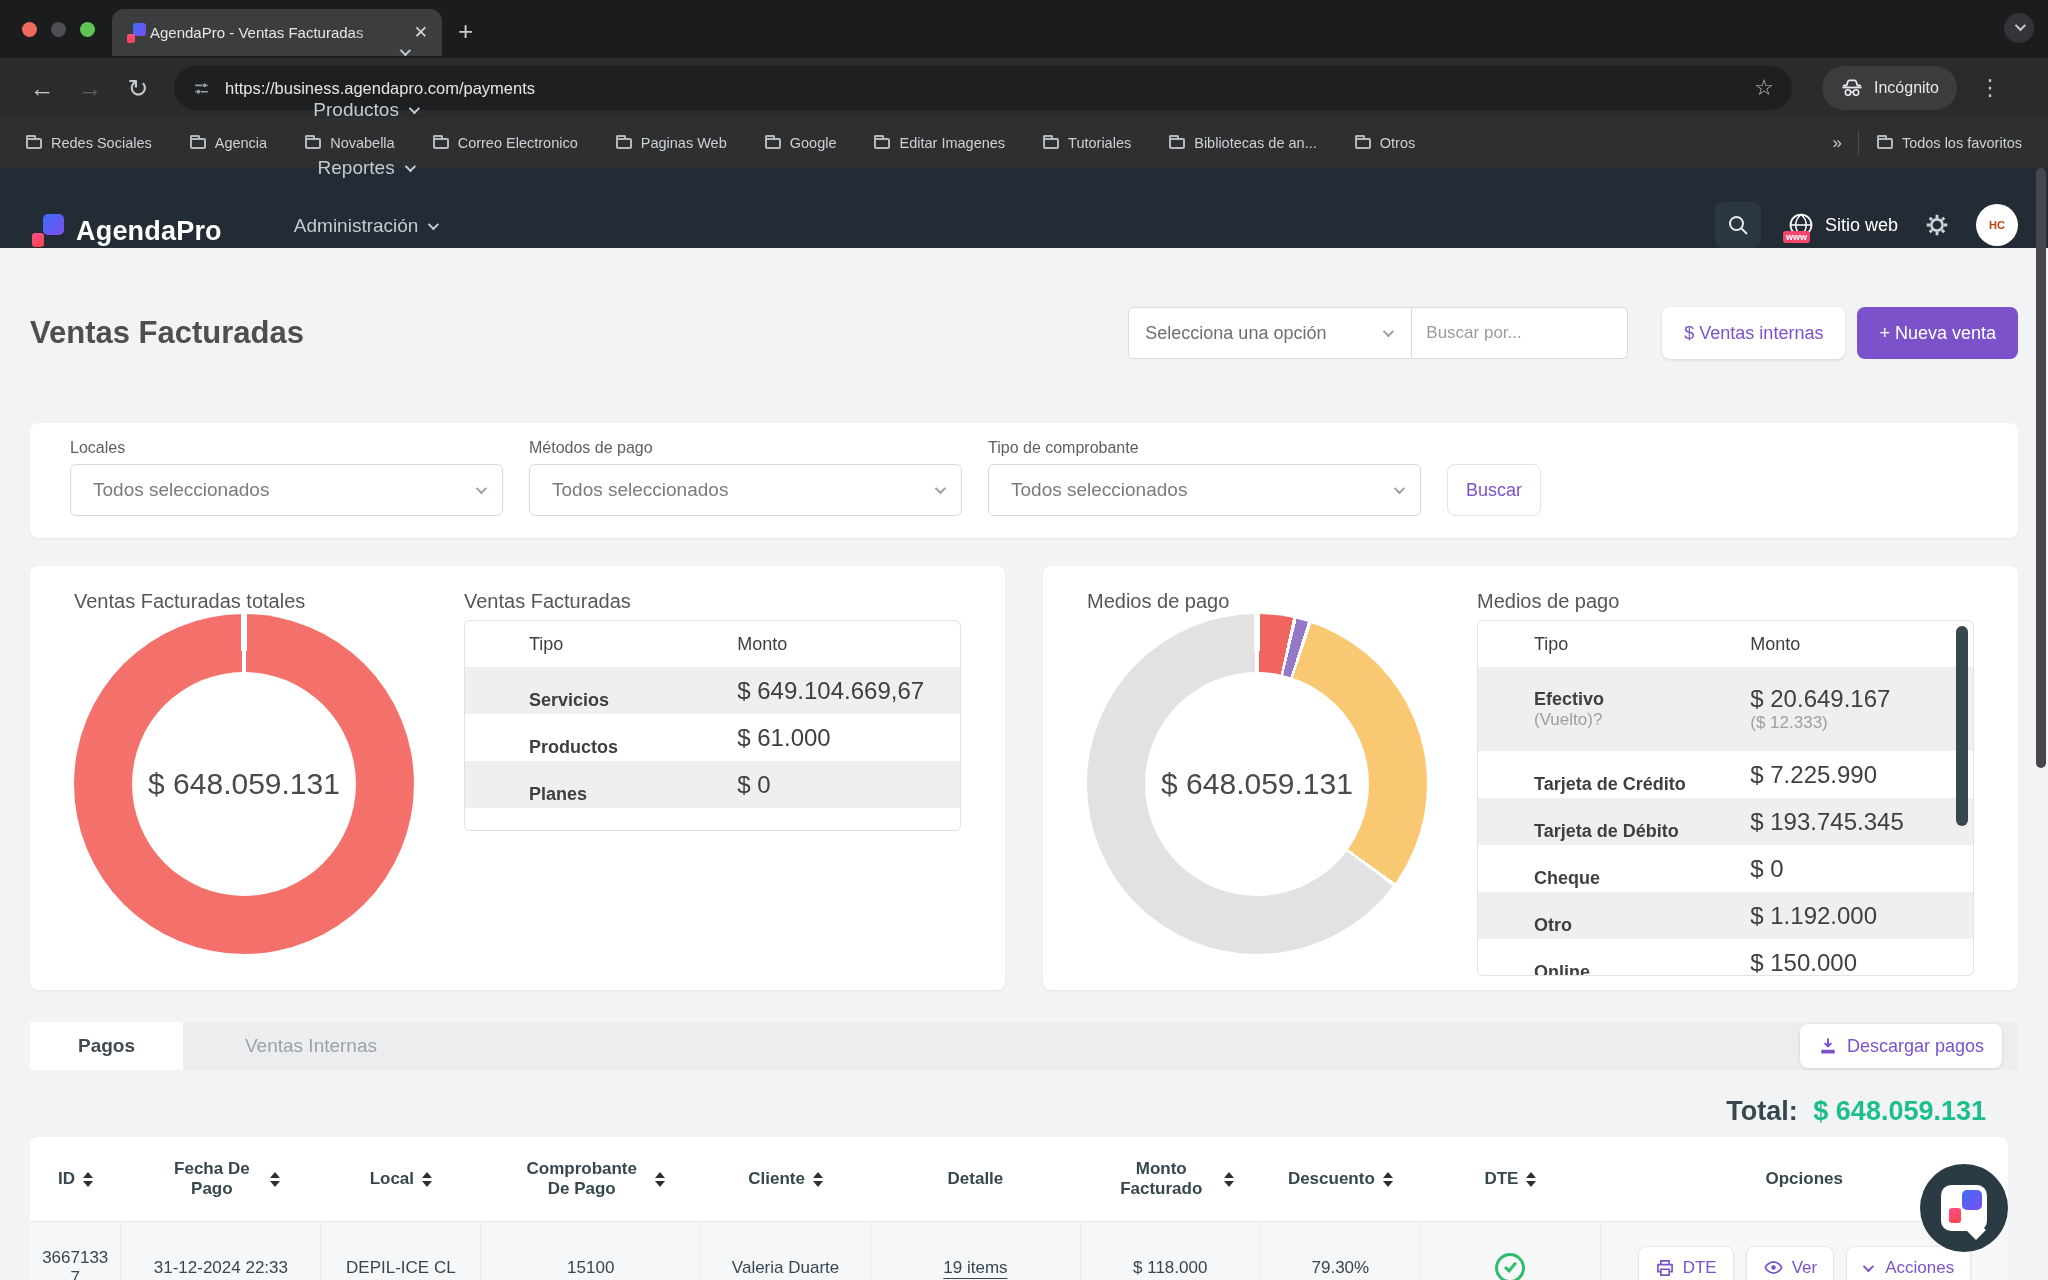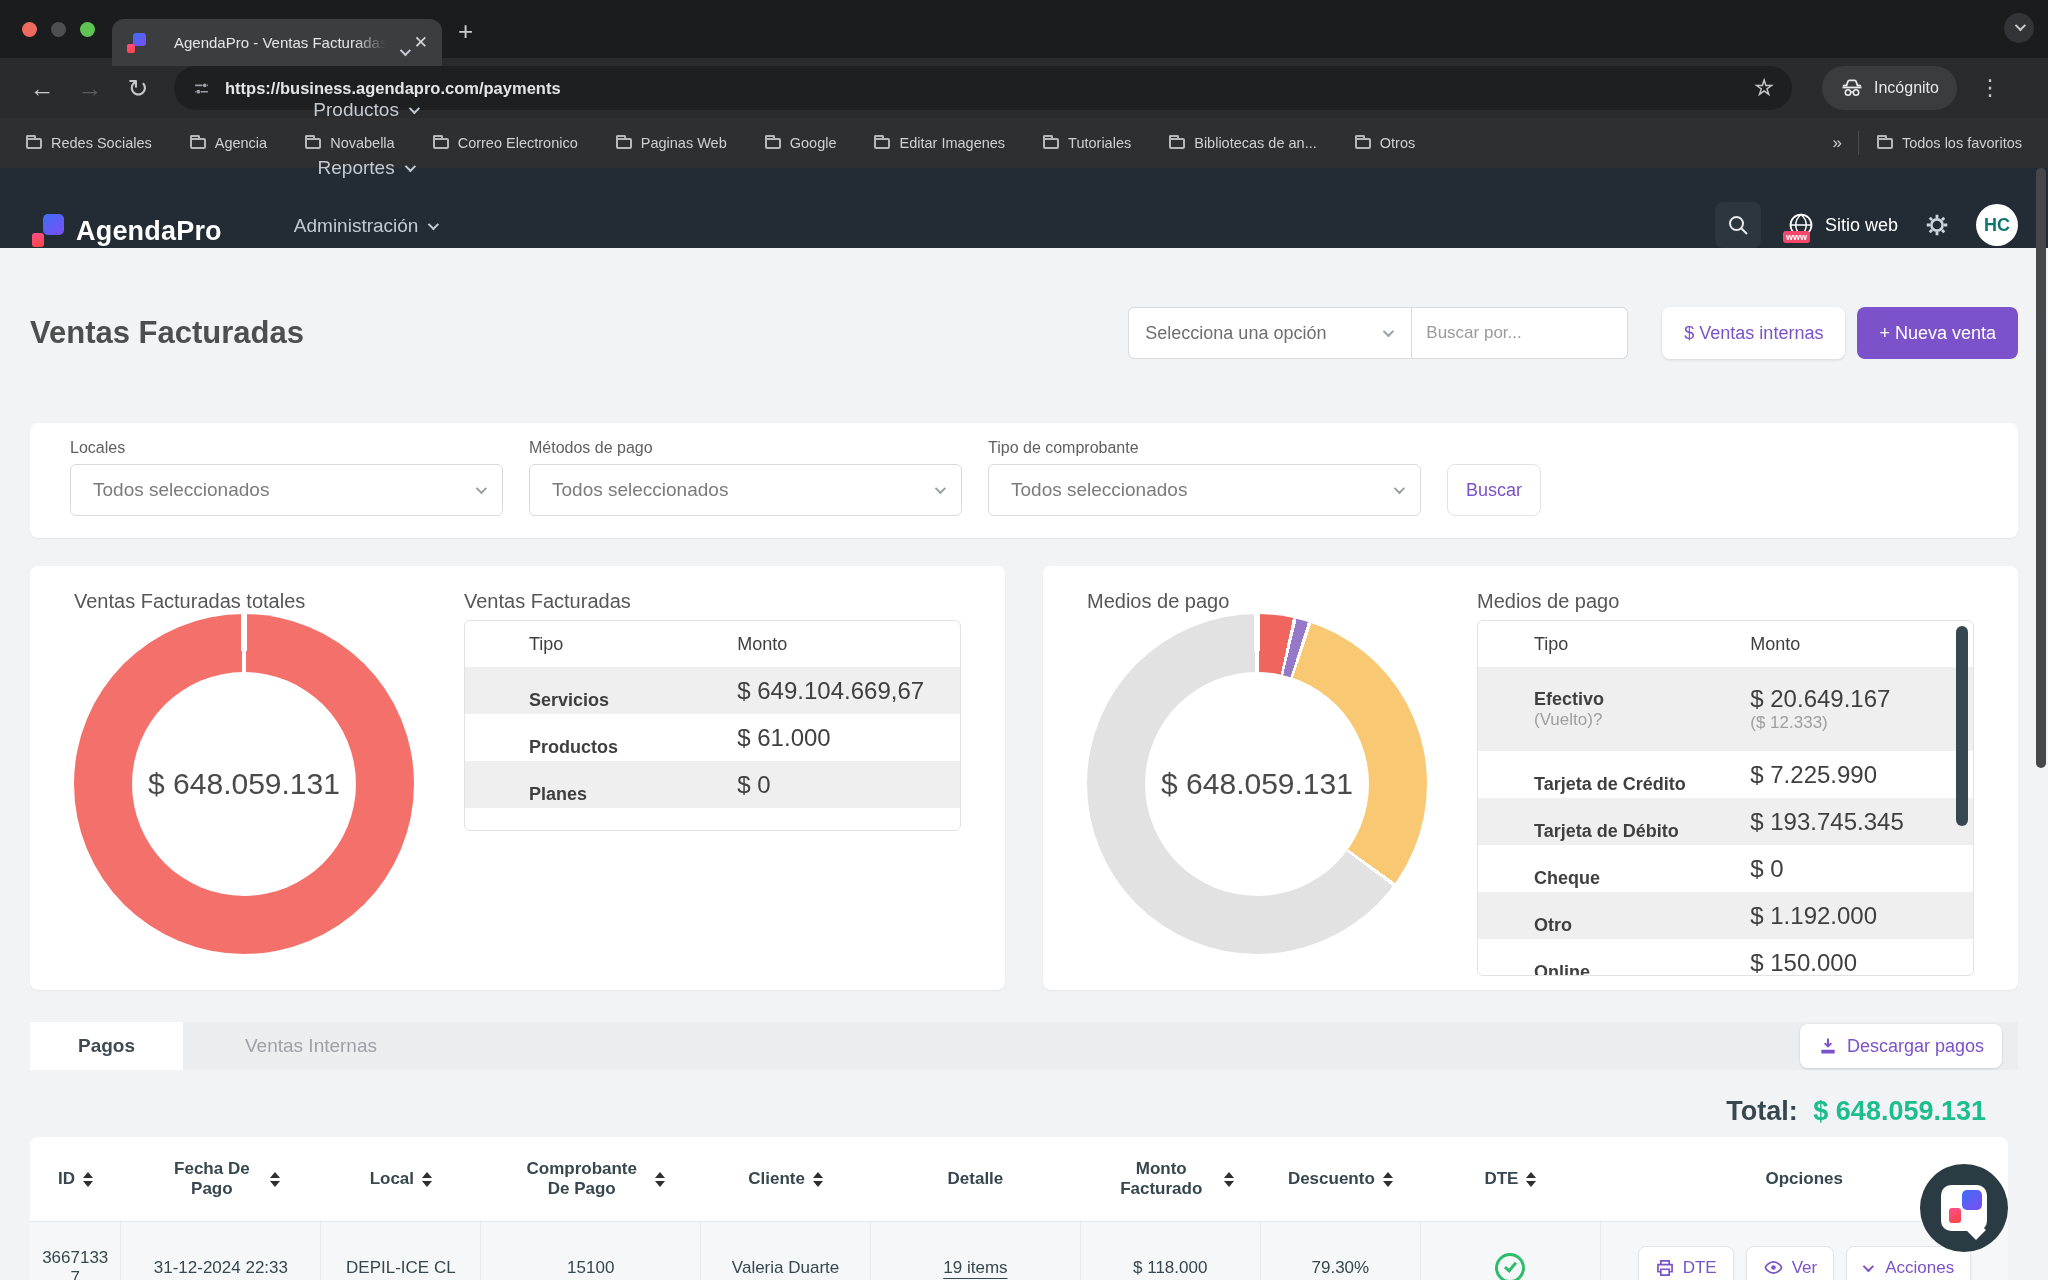--- a/index.html
+++ b/index.html
@@ -4,38 +4,38 @@
 <style>
   * { box-sizing: border-box; margin: 0; padding: 0; }
   html,body { width: 2048px; height: 1280px; overflow: hidden; }
   body { font-family: "Liberation Sans", sans-serif; background: #F2F3F5; position: relative; }
 
   
   .chrome-top { height: 58px; background: #1B1C1E; position: relative; }
   .traffic { position: absolute; left: 22px; top: 22px; display: flex; gap: 14px; }
   .traffic span { width: 15px; height: 15px; border-radius: 50%; }
   .tl-red { background: #EE6A5F; } .tl-yellow { background: #4E4F52; } .tl-green { background: #5FC454; }
-  .tab { position: absolute; left: 112px; top: 19px; width: 330px; height: 47px; background: #3B3D3F;
-         border-radius: 12px 12px 0 0; display: flex; align-items: center; padding: 0 14px; gap: 28px; }
+  .tab { position: absolute; left: 112px; top: 9px; width: 330px; height: 47px; background: #3B3D3F;
+         border-radius: 12px 12px 0 0; display: flex; align-items: center; padding: 0 14px; gap: 4px; }
   .tab-title { color: #E4E6E8; font-size: 15px; white-space: nowrap; overflow: hidden; width: 238px;
                -webkit-mask-image: linear-gradient(90deg,#000 85%,transparent); mask-image: linear-gradient(90deg,#000 85%,transparent); }
   .tab-close { color: #D3D5D7; font-size: 17px; margin-left: auto; cursor: default; }
   .new-tab { position: absolute; left: 458px; top: 18px; color: #C9CCCE; font-size: 26px; line-height: 26px; }
   .tab-search { position: absolute; right: 14px; top: 13px; width: 30px; height: 30px; border-radius: 50%;
                 background: #323437; display: flex; align-items: center; justify-content: center; }
   .favicon { width: 20px; height: 20px; position: relative; flex: none; }
   .favicon .b { position: absolute; right: 0; top: 0; width: 13px; height: 13px; border-radius: 3px;
                 background: linear-gradient(140deg,#3E6DF6,#7C4DF2); }
   .favicon .p { position: absolute; left: 1px; bottom: 0; width: 8px; height: 9px; border-radius: 2px;
                 background: linear-gradient(160deg,#FA4E8A,#F44); }
   .toolbar { height: 60px; background: #292B2D; display: flex; align-items: center; padding: 0 18px; }
   .nav-ic { font-size: 25px; color: #C6C9CB; width: 48px; text-align: center; }
   .nav-ic.disabled { color: #5C5F62; }
   .urlbar { margin-left: 12px; width: 1618px; height: 44px; background: #1D1F21; border-radius: 22px;
-            display: flex; align-items: center; padding: 0 18px; gap: 14px; font-weight: bold; }
+            display: flex; align-items: center; padding: 0 18px; gap: 14px; }
   .url-text { color: #E3E5E7; font-size: 16.5px; flex: 1; }
   .star { color: #C2C5C8; font-size: 22px; }
   .incog { margin-left: 30px; height: 44px; background: #3A3C3E; border-radius: 22px; display: flex;
            align-items: center; gap: 10px; padding: 0 18px; color: #E6E8EA; font-size: 16px; }
   .dots { margin-left: 22px; color: #C6C9CB; font-size: 22px; }
   .bookmarks { height: 50px; background: #2D2F31; display: flex; align-items: center; padding: 0 26px; gap: 38px; }
   .bm { display: flex; align-items: center; color: #CED1D3; font-size: 14.5px; white-space: nowrap; }
   .folder { position: relative; width: 16px; height: 11px; border: 2px solid #B4B8BB; border-radius: 2px; margin-right: 9px; flex: none; }
   .folder::before { content: ""; position: absolute; top: -5px; left: -2px; width: 6px; height: 3px;
                     border: 2px solid #B4B8BB; border-bottom: none; border-radius: 2px 2px 0 0; }
@@ -56,22 +56,22 @@
   .nav-item { color: #C3CBD2; font-size: 19px; padding: 11px 16px; border-radius: 8px; display: flex; align-items: center; white-space: nowrap; }
   .nav-item.active { background: #333E48; color: #FFFFFF; font-weight: bold; }
   .chev { display: inline-block; width: 8px; height: 8px; border-right: 2px solid currentColor;
           border-bottom: 2px solid currentColor; transform: rotate(45deg) translateY(-2px); margin-left: 10px; }
   .appbar-right { margin-left: auto; display: flex; align-items: center; gap: 26px; }
   .search-btn { width: 46px; height: 46px; border-radius: 8px; background: #2C363F; display: flex; align-items: center; justify-content: center; }
   .siteweb { display: flex; align-items: center; gap: 10px; color: #FFFFFF; font-size: 18px; }
   .globe-wrap { position: relative; width: 28px; height: 28px; }
   .www-badge { position: absolute; left: -4px; bottom: -4px; background: #F4476B; color: #fff; font-size: 9px;
                font-weight: bold; padding: 1px 3px; border-radius: 3px; line-height: 10px; }
-  .avatar { width: 42px; height: 42px; border-radius: 50%; background: #FFFFFF; color: #0f766e;
-            font-weight: bold; font-size: 18px; display: flex; align-items: center; justify-content: center; }
+  .avatar { width: 42px; height: 42px; border-radius: 50%; background: #FFFFFF; color: #c2410c;
+            font-weight: bold; font-size: 11px; display: flex; align-items: center; justify-content: center; }
 
   
   .page-head { margin: 58px 30px 0; height: 54px; display: flex; align-items: center; }
   .page-title { font-size: 31px; font-weight: bold; color: #4E4E4E; }
   .head-controls { margin-left: auto; display: flex; align-items: center; }
   .sel-group { display: flex; }
   .sel-box { width: 284px; height: 52px; background: #fff; border: 1px solid #D8DADC; border-radius: 6px 0 0 6px;
              display: flex; align-items: center; justify-content: space-between; padding: 0 16px 0 16px; color: #6F6F6F; font-size: 18px; }
   .sel-box .chev { color: #9AA0A6; margin-right: 4px; }
   .head-search { width: 216px; height: 52px; border: 1px solid #D8DADC; border-left: none; border-radius: 0 6px 6px 0;

